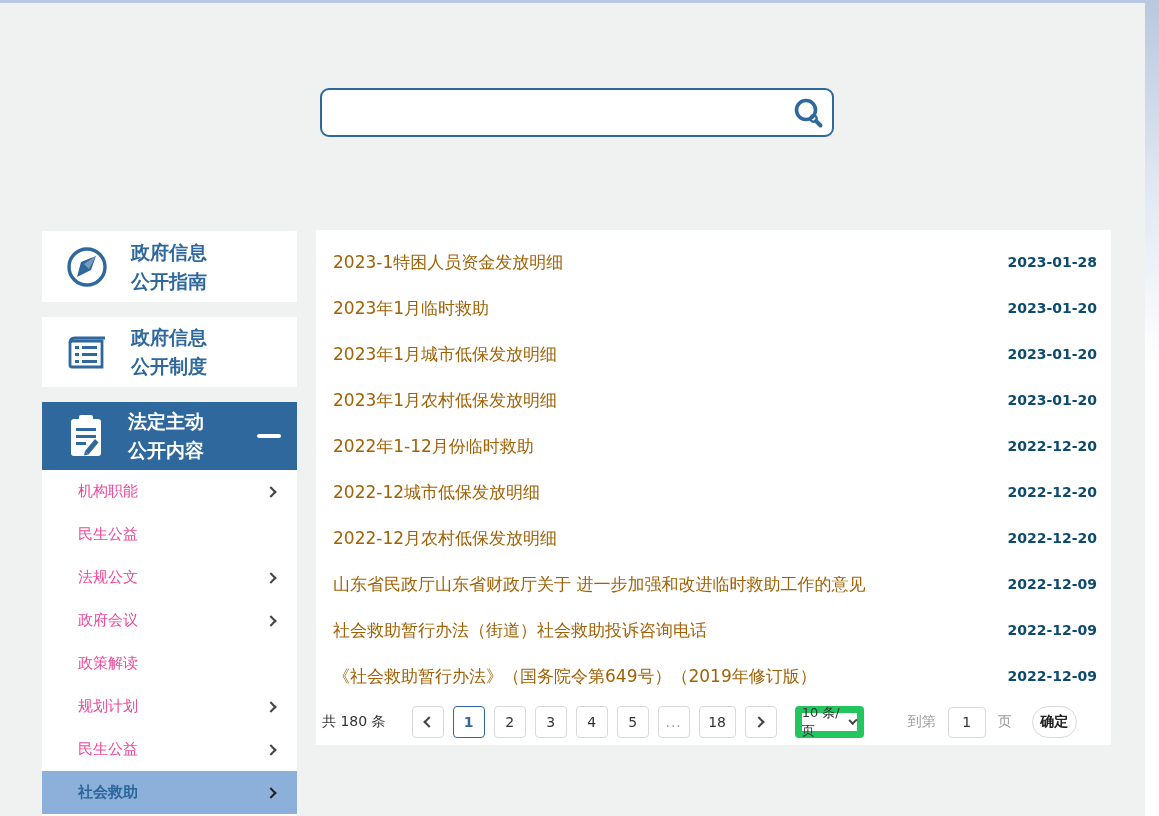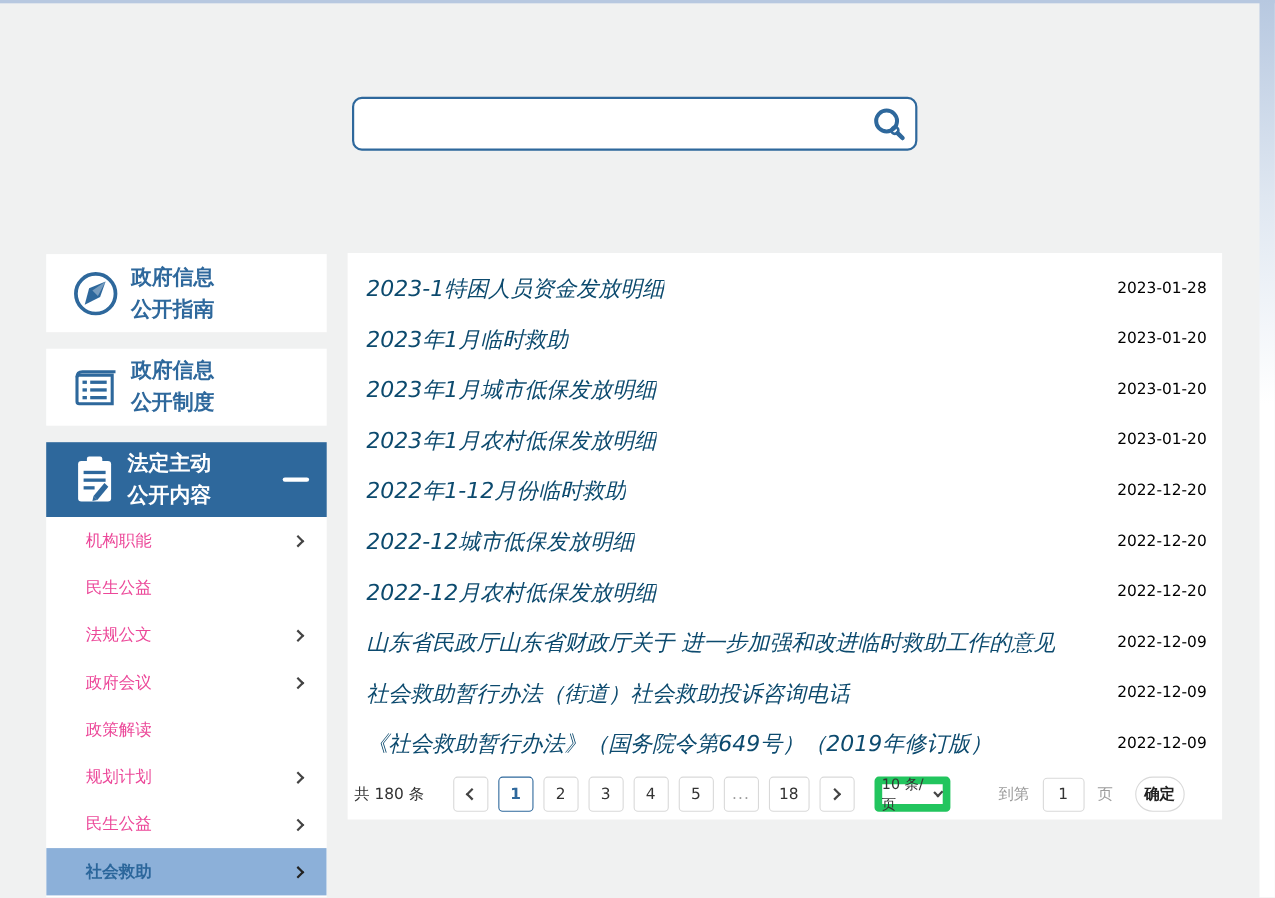--- a/index.html
+++ b/index.html
@@ -23,40 +23,40 @@
   .search-input { flex:1; height:100%; border:none; outline:none; background:transparent;
     font-size:16px; padding:0 14px; font-family:inherit; }
   .search-btn { width:48px; height:100%; border:none; background:transparent; cursor:pointer;
     display:flex; align-items:center; justify-content:center; }
 
   
   .sidebar { position:absolute; left:42px; top:231px; width:255px; }
   .side-card { background:#fff; display:flex; align-items:center; padding-left:22px; }
   .side-card.c1 { height:71px; margin-bottom:15px; }
   .side-card.c2 { height:70px; margin-bottom:15px; }
-  .side-card .txt { margin-left:8px; font-size:19px; font-weight:600; color:#2e689c; line-height:29px; }
+  .side-card .txt { margin-left:20px; font-size:19px; font-weight:600; color:#2e689c; line-height:29px; }
   .side-card.active { background:#2e689c; height:68px; position:relative; }
   .side-card.active .txt { color:#fff; }
   .collapse-bar { position:absolute; right:16px; top:32px; width:24px; height:4px; background:#fff; border-radius:2px; }
 
   .submenu { background:#fff; width:255px; height:346px; overflow:hidden; }
   .submenu-item { height:43px; display:flex; align-items:center; justify-content:space-between;
     padding:0 22px 0 36px; font-size:15px; color:#ec4899; cursor:pointer; }
   .submenu-item.active { background:#8cb0d9; color:#2b669b; font-weight:bold; }
   .chev { width:8px; height:8px; border-right:2px solid #444; border-top:2px solid #444;
     transform:rotate(45deg); flex:none; }
   .submenu-item.active .chev { border-color:#222; }
 
   
   .main-panel { position:absolute; left:316px; top:230px; width:795px; height:515px; background:#fff; }
   .list { padding-top:9px; }
   .list-row { height:46px; display:flex; align-items:center; justify-content:space-between;
     padding:0 14px 0 17px; cursor:pointer; }
-  .list-title { font-size:20px; color:#0c4a6e; white-space:nowrap; overflow:hidden;font-style:italic; }
-  .list-date { font-size:14px; color:#000000; white-space:nowrap; margin-left:28px; }
+  .list-title { font-size:17px; color:#a16207; white-space:nowrap; overflow:hidden; }
+  .list-date { font-size:14px; color:#0c4a6e; white-space:nowrap; margin-left:28px;font-weight:bold; }
 
   
   .pagination { height:46px; display:flex; align-items:center; padding:0 6px; font-size:14px; }
   .total-label { color:#333; margin-right:26px; white-space:nowrap; }
   .pg-btn { width:32px; height:32px; background:#fff; border:1px solid #d9d9d9; border-radius:4px;
     display:flex; align-items:center; justify-content:center; margin-right:9px;
     font-size:14px; color:#333; cursor:pointer; }
   .pg-btn.current { border:1px solid #2e689c; color:#2e689c; font-weight:bold; }
   .pg-btn.num18 { width:37px; }
   .pg-ellipsis { color:#9c9c9c; letter-spacing:1px; }

